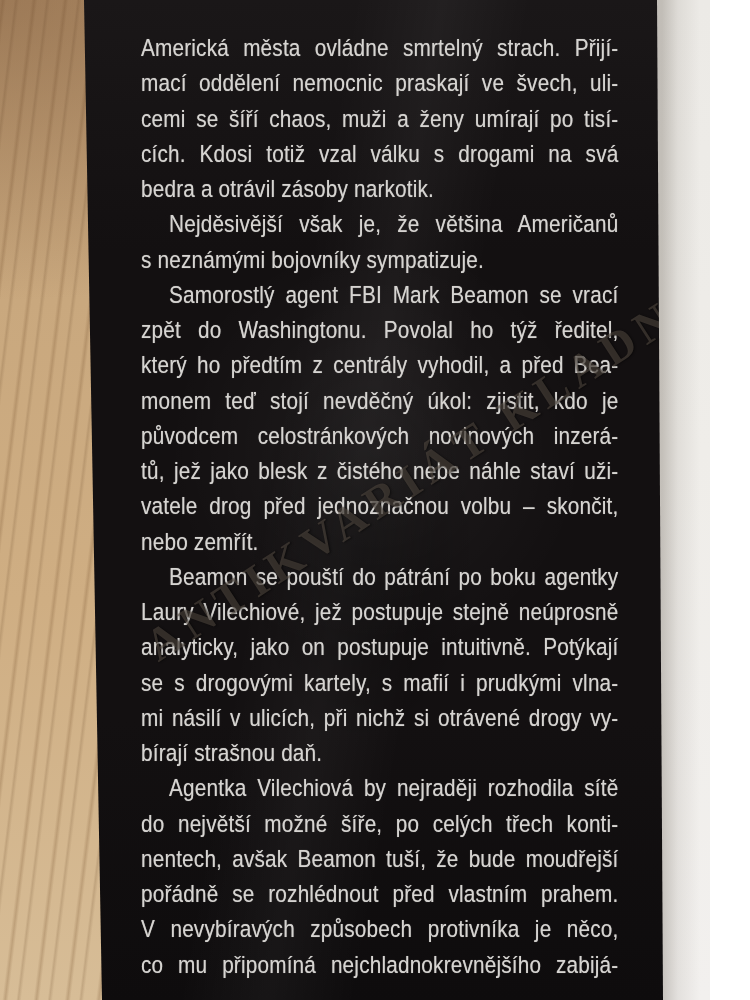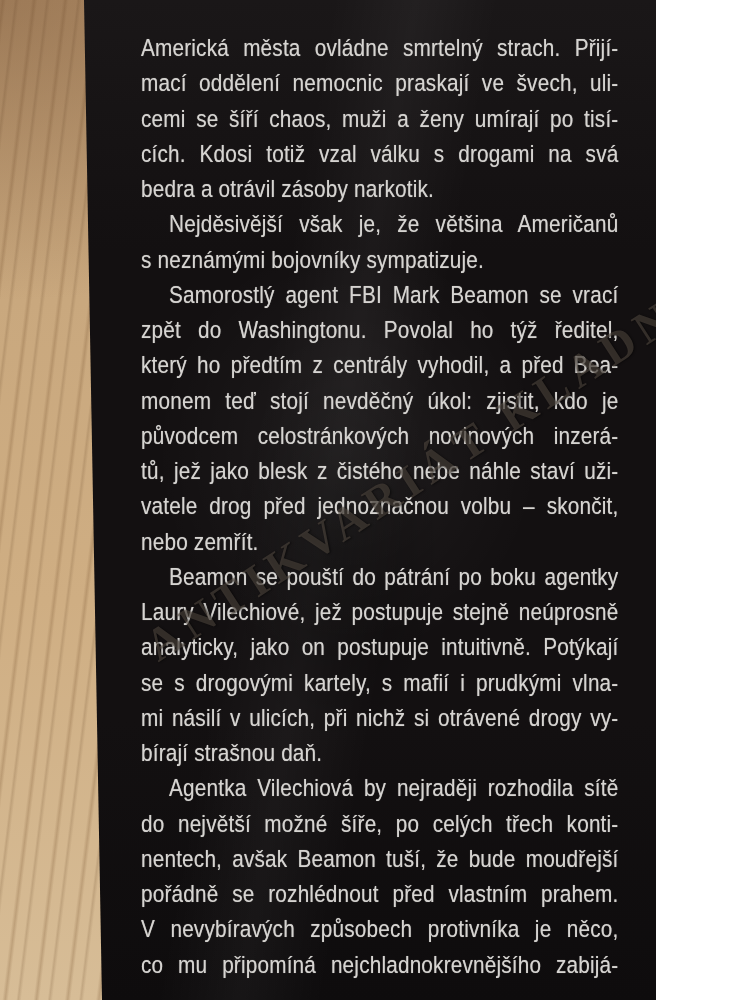--- a/index.html
+++ b/index.html
@@ -3,21 +3,21 @@
 <meta charset="utf-8">
 <style>
   html, body { margin: 0; padding: 0; }
   body {
     width: 750px; height: 1000px;
     font-family: "Liberation Sans", sans-serif;
     overflow: hidden;
   }
   .scene {
     position: relative;
-    width: 656px; height: 1000px;
+    width: 710px; height: 1000px;
     overflow: hidden;
     background: #c7a67c;
   }
   
   .wood {
     position: absolute; inset: 0;
     background-image:
       radial-gradient(120% 55% at 0% 0%, rgba(90,58,38,0.30), rgba(90,58,38,0) 55%),
       repeating-linear-gradient(97deg,
         rgba(128,92,56,0.00) 0px, rgba(128,92,56,0.28) 3px,

